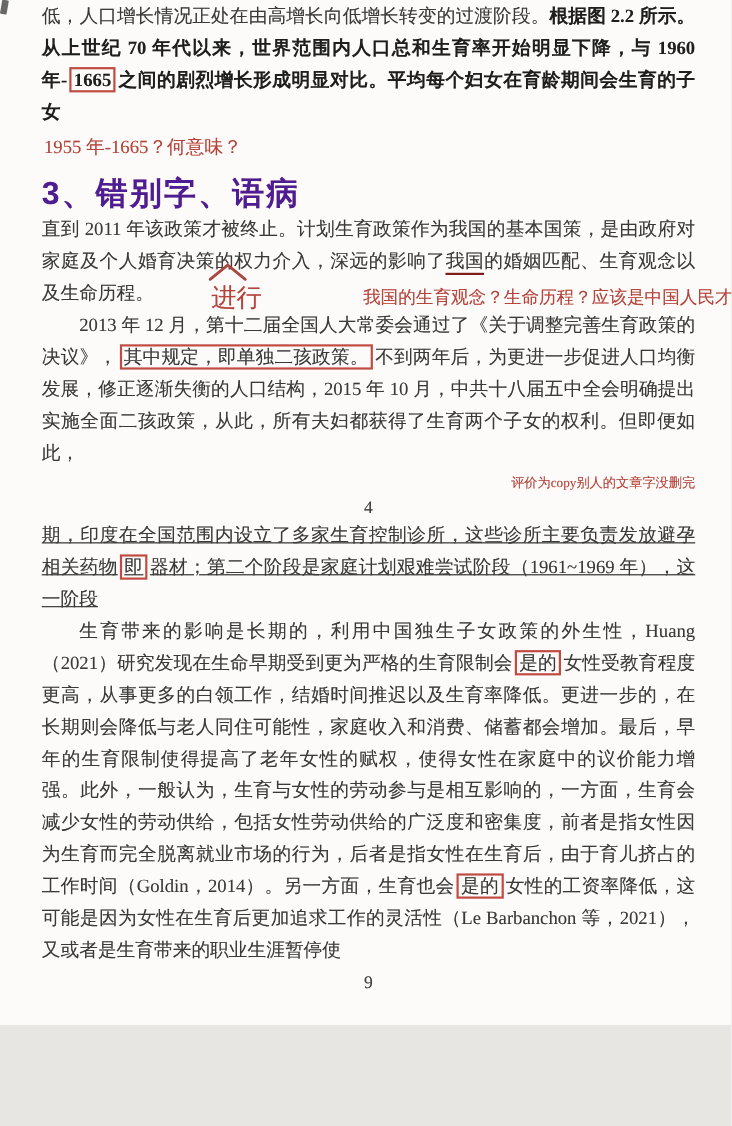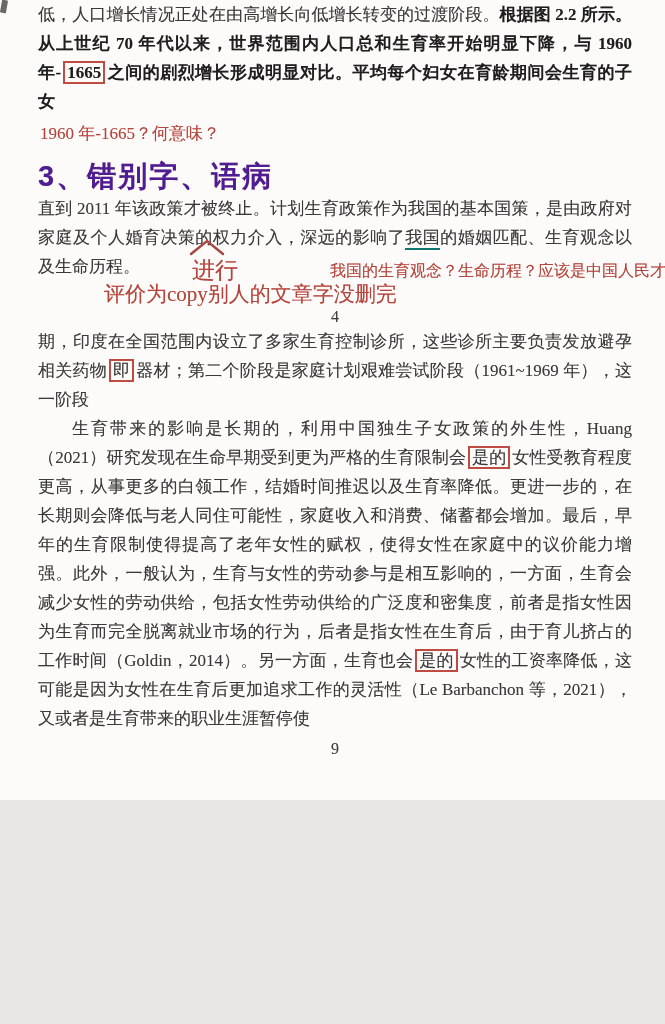--- a/index.html
+++ b/index.html
@@ -1,57 +1,57 @@
 <!DOCTYPE html>
 <html><head>
 <meta charset="utf-8">
 <style>
   html,body{margin:0;padding:0;background:#e8e6e3;}
   .page{
     position:relative;
-    width:665px;height:800px;
+    width:665px;height:932px;
     background:#fcfbf9;
     overflow:hidden;
     font-family:"Liberation Serif","DejaVu Serif",serif;
     color:#3a3a3a;
   }
   .corner-mark{
     position:absolute;left:1px;top:0;width:6px;height:13px;
     background:#4d4d4d;border-radius:1px;transform:rotate(10deg);opacity:.85;
   }
   .content{position:absolute;top:0;left:38px;right:33px;}
   p.body{
     margin:0;font-size:17px;line-height:29px;
     text-align:justify;color:#3a3a3a;
     text-shadow:0 0 .5px rgba(40,40,40,.35);
   }
   p.body b{color:#1e1e1e;}
   .indent{text-indent:34px;}
   .first-para{margin-top:42px;}
   .redbox{border:2px solid #c04b42;padding:0 2px;margin:0 2px;}
-  .underline-red{border-bottom:2px solid #0f766e;padding-bottom:1px;}
+  .underline-red{border-bottom:2px solid #7f1d1d;padding-bottom:1px;}
   .red{color:#b5443c;text-shadow:0 0 .5px rgba(181,68,60,.4);}
   .note1{margin:6px 0 0 2px;font-size:17px;line-height:24px;}
   .heading{
     margin:12px 0 0;font-size:29px;line-height:36px;letter-spacing:2px;
     color:#4c1d95;font-weight:bold;
     font-family:"Liberation Sans","DejaVu Sans",sans-serif;
     text-shadow:0 0 .6px rgba(187,53,43,.5);
   }
   .rel{position:relative;margin-top:10px;}
   .caret{position:absolute;left:150px;top:44px;}
   .insert-word{position:absolute;left:154px;top:62px;font-size:23px;}
   .note-right{position:absolute;left:266px;top:62px;font-size:16px;white-space:nowrap;margin-left:26px;}
   .para3{margin-top:30px;}
-  .note-copy{margin:2px 0 0 66px;font-size:21px;line-height:22px;}
+  .note-copy{margin:2px 0 0 66px;font-size:12px;line-height:22px;text-align:right;}
   .pagenum{
     text-align:center;font-size:16px;color:#3f3f3f;margin-top:2px;line-height:20px;
     text-shadow:0 0 .5px rgba(40,40,40,.35);
   }
-  .para4{margin-top:24px;}
+  .para4{margin-top:24px;text-decoration:underline;}
   .para5{margin-top:16px;}
   .pg9{margin-top:6px;}
   .para6{margin-top:26px;}
   .smudge{
     display:inline-block;width:96px;height:13px;margin-left:8px;vertical-align:baseline;
     background:linear-gradient(90deg,rgba(120,115,110,.30),rgba(150,145,140,.16) 45%,rgba(120,115,110,.28));
     filter:blur(2px);border-radius:2px;
   }
   .wm-badge{
     position:absolute;left:581px;top:960px;width:62px;height:26px;
@@ -69,28 +69,29 @@
 </head>
 <body>
 
 <main class="page">
   <span class="corner-mark"></span>
 
   <div class="content">
 
     <p class="body first-para"><span>低，人口增长情况正处在由高增长向低增长转变的过渡阶段。</span><b>根据图 2.2 所示。</b><b>从上世纪 70 年代以来，世界范围内人口总和生育率开始明显下降，与 1960 年-</b><b class="redbox">1665</b><b>之间的剧烈增长形成明显对比。平均每个妇女在育龄期间会生育的子女</b></p>
 
-    <div class="red note1">1960 年-1665？何意味？</div>
+    <div class="red note1">1955 年-1665？何意味？</div>
 
     <h1 class="heading">3、错别字、语病</h1>
 
     <p class="body rel"><span>直到 2011 年该政策才被终止。计划生育政策作为我国的基本国策，是由政府对家庭及个人婚育决策的权力介入，深远的影响了</span><span class="underline-red">我国</span><span>的婚姻匹配、生育观念以及生命历程。</span><svg class="caret" width="38" height="18" viewBox="0 0 38 18">
           <polyline points="3,16 19,3 35,16" fill="none" stroke="#a8473f" stroke-width="2.5" stroke-linecap="round"></polyline>
         </svg><span class="red insert-word">进行</span><span class="red note-right">我国的生育观念？生命历程？应该是中国人民才对</span></p>
 
+    <p class="body indent para3"><span>2013 年 12 月，第十二届全国人大常委会通过了《关于调整完善生育政策的决议》，</span><span class="redbox">其中规定，即单独二孩政策。</span><span>不到两年后，为更进一步促进人口均衡发展，修正逐渐失衡的人口结构，2015 年 10 月，中共十八届五中全会明确提出实施全面二孩政策，从此，所有夫妇都获得了生育两个子女的权利。但即便如此，</span></p>
 
     <div class="red note-copy">评价为copy别人的文章字没删完</div>
     <div class="pagenum">4</div>
 
     <p class="body para4"><span>期，印度在全国范围内设立了多家生育控制诊所，这些诊所主要负责发放避孕相关药物</span><span class="redbox">即</span><span>器材；第二个阶段是家庭计划艰难尝试阶段（1961~1969 年），这一阶段</span></p>
 
     <p class="body indent para5"><span>生育带来的影响是长期的，利用中国独生子女政策的外生性，Huang（2021）研究发现在生命早期受到更为严格的生育限制会</span><span class="redbox">是的</span><span>女性受教育程度更高，从事更多的白领工作，结婚时间推迟以及生育率降低。更进一步的，在长期则会降低与老人同住可能性，家庭收入和消费、储蓄都会增加。最后，早年的生育限制使得提高了老年女性的赋权，使得女性在家庭中的议价能力增强。此外，一般认为，生育与女性的劳动参与是相互影响的，一方面，生育会减少女性的劳动供给，包括女性劳动供给的广泛度和密集度，前者是指女性因为生育而完全脱离就业市场的行为，后者是指女性在生育后，由于育儿挤占的工作时间（Goldin，2014）。另一方面，生育也会</span><span class="redbox">是的</span><span>女性的工资率降低，这可能是因为女性在生育后更加追求工作的灵活性（Le Barbanchon 等，2021），又或者是生育带来的职业生涯暂停使</span></p>
 
     <div class="pagenum pg9">9</div>
 

